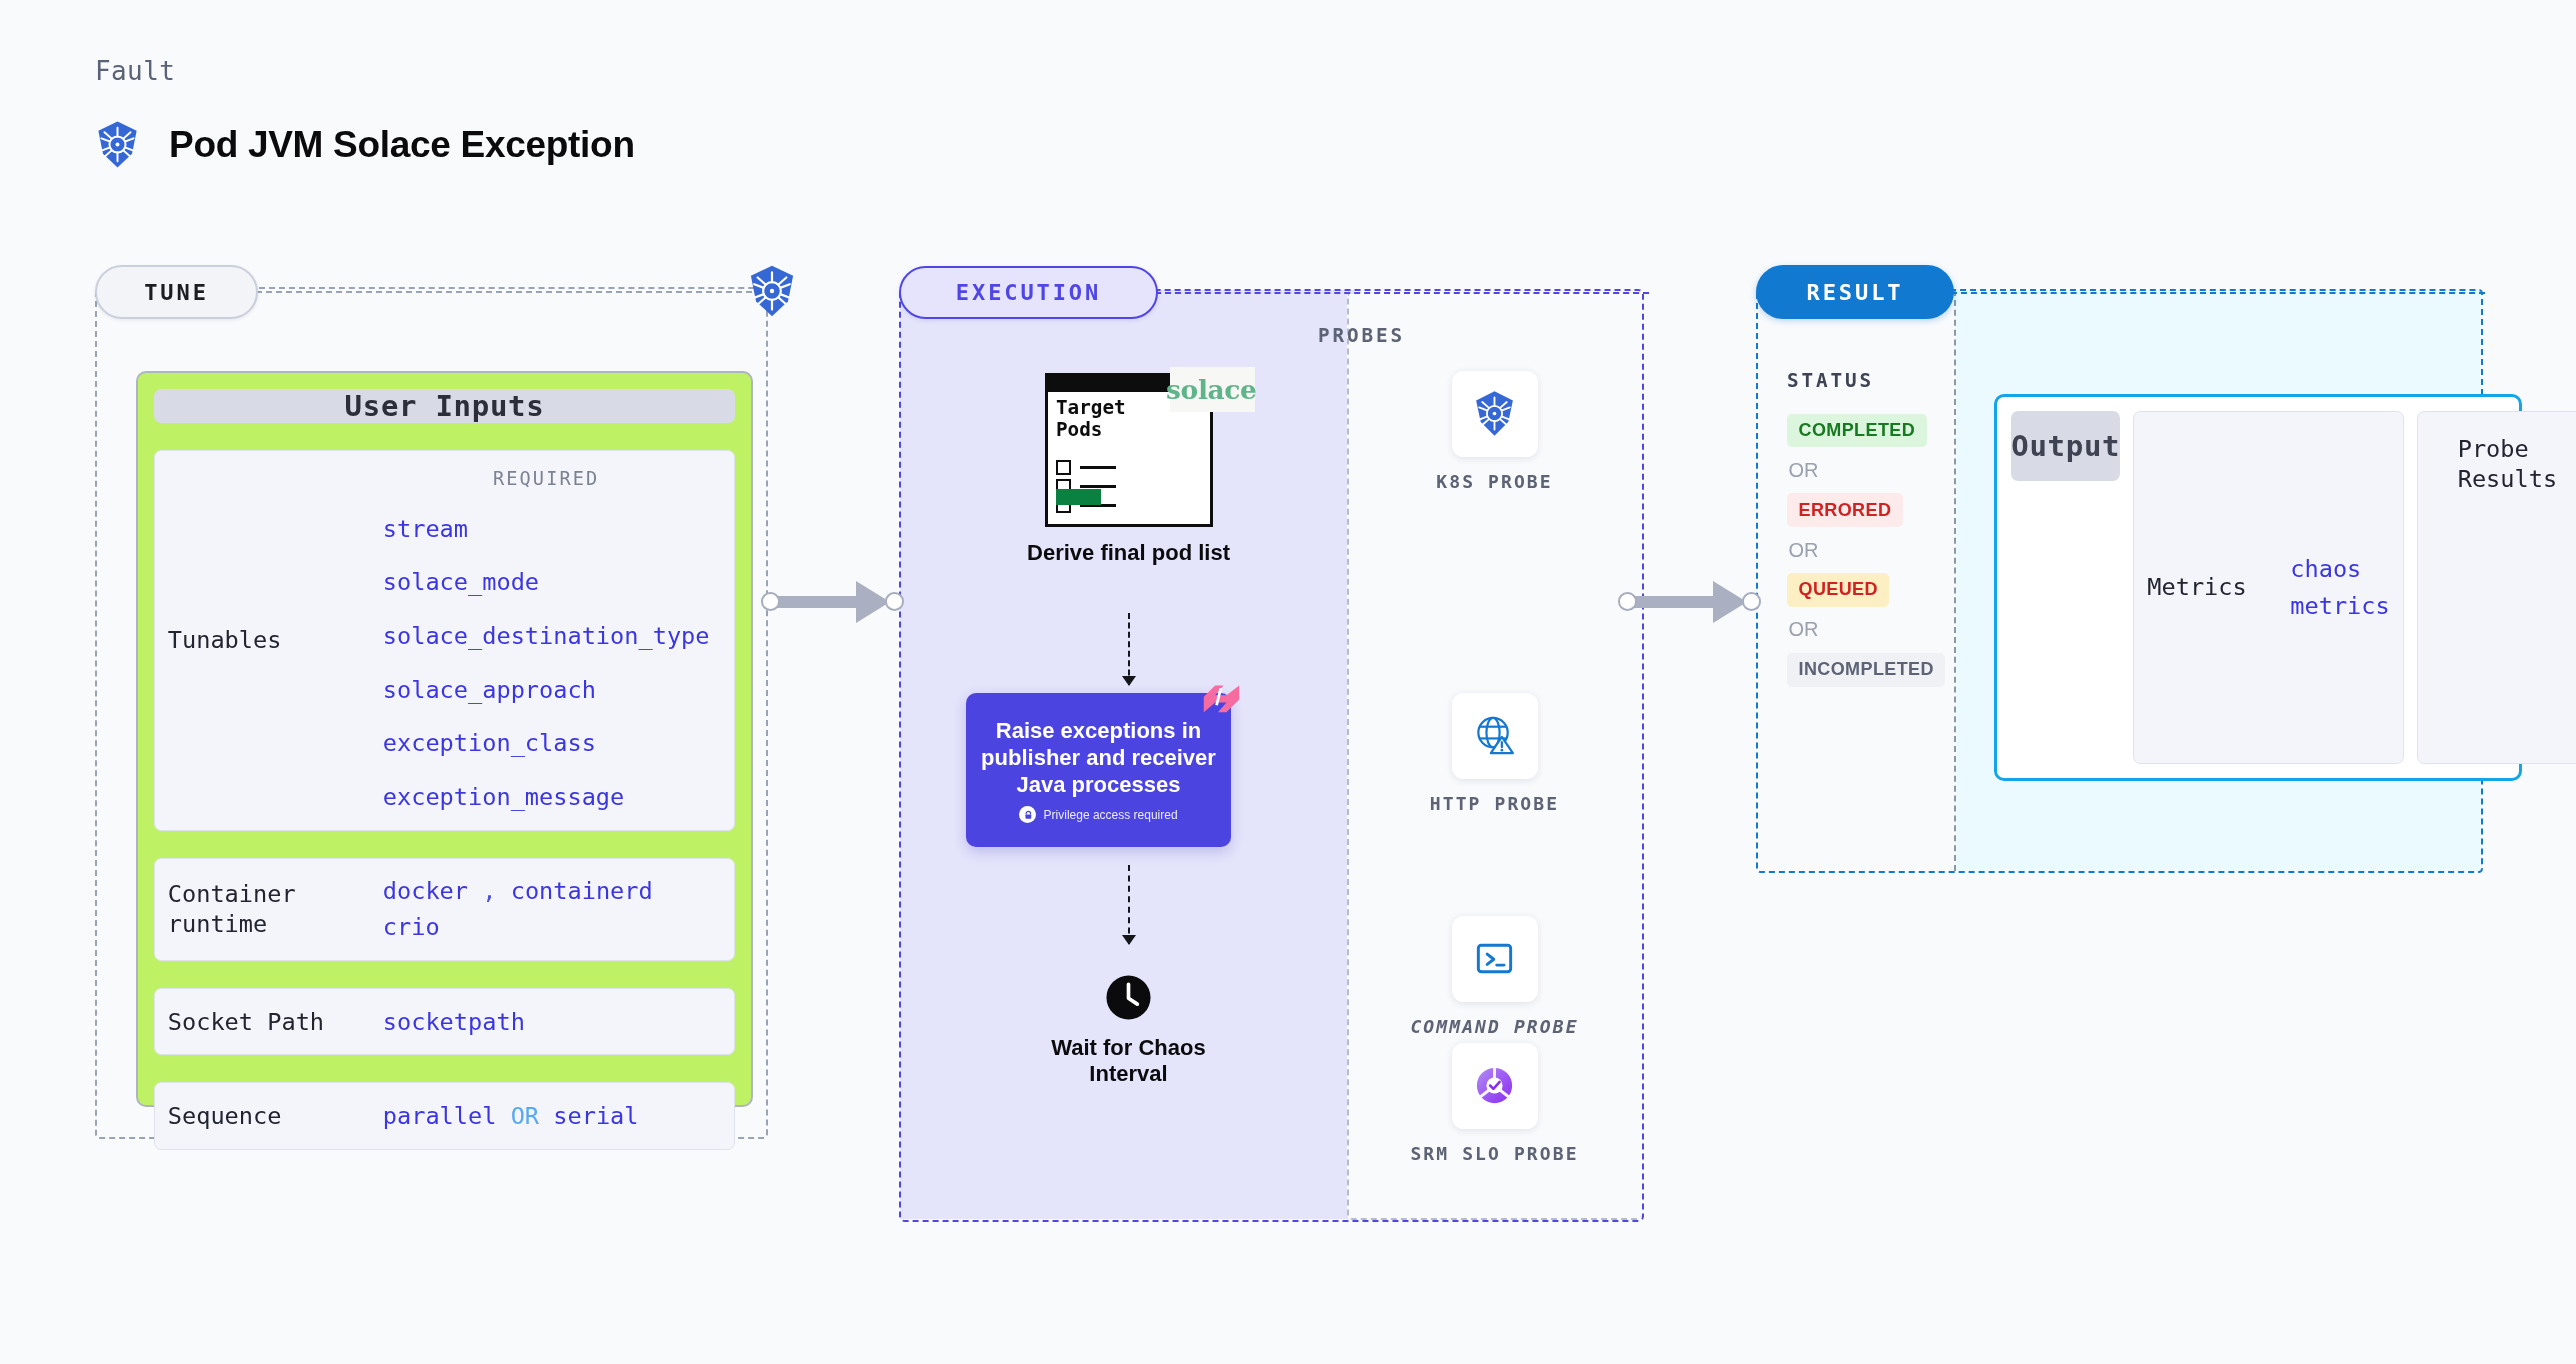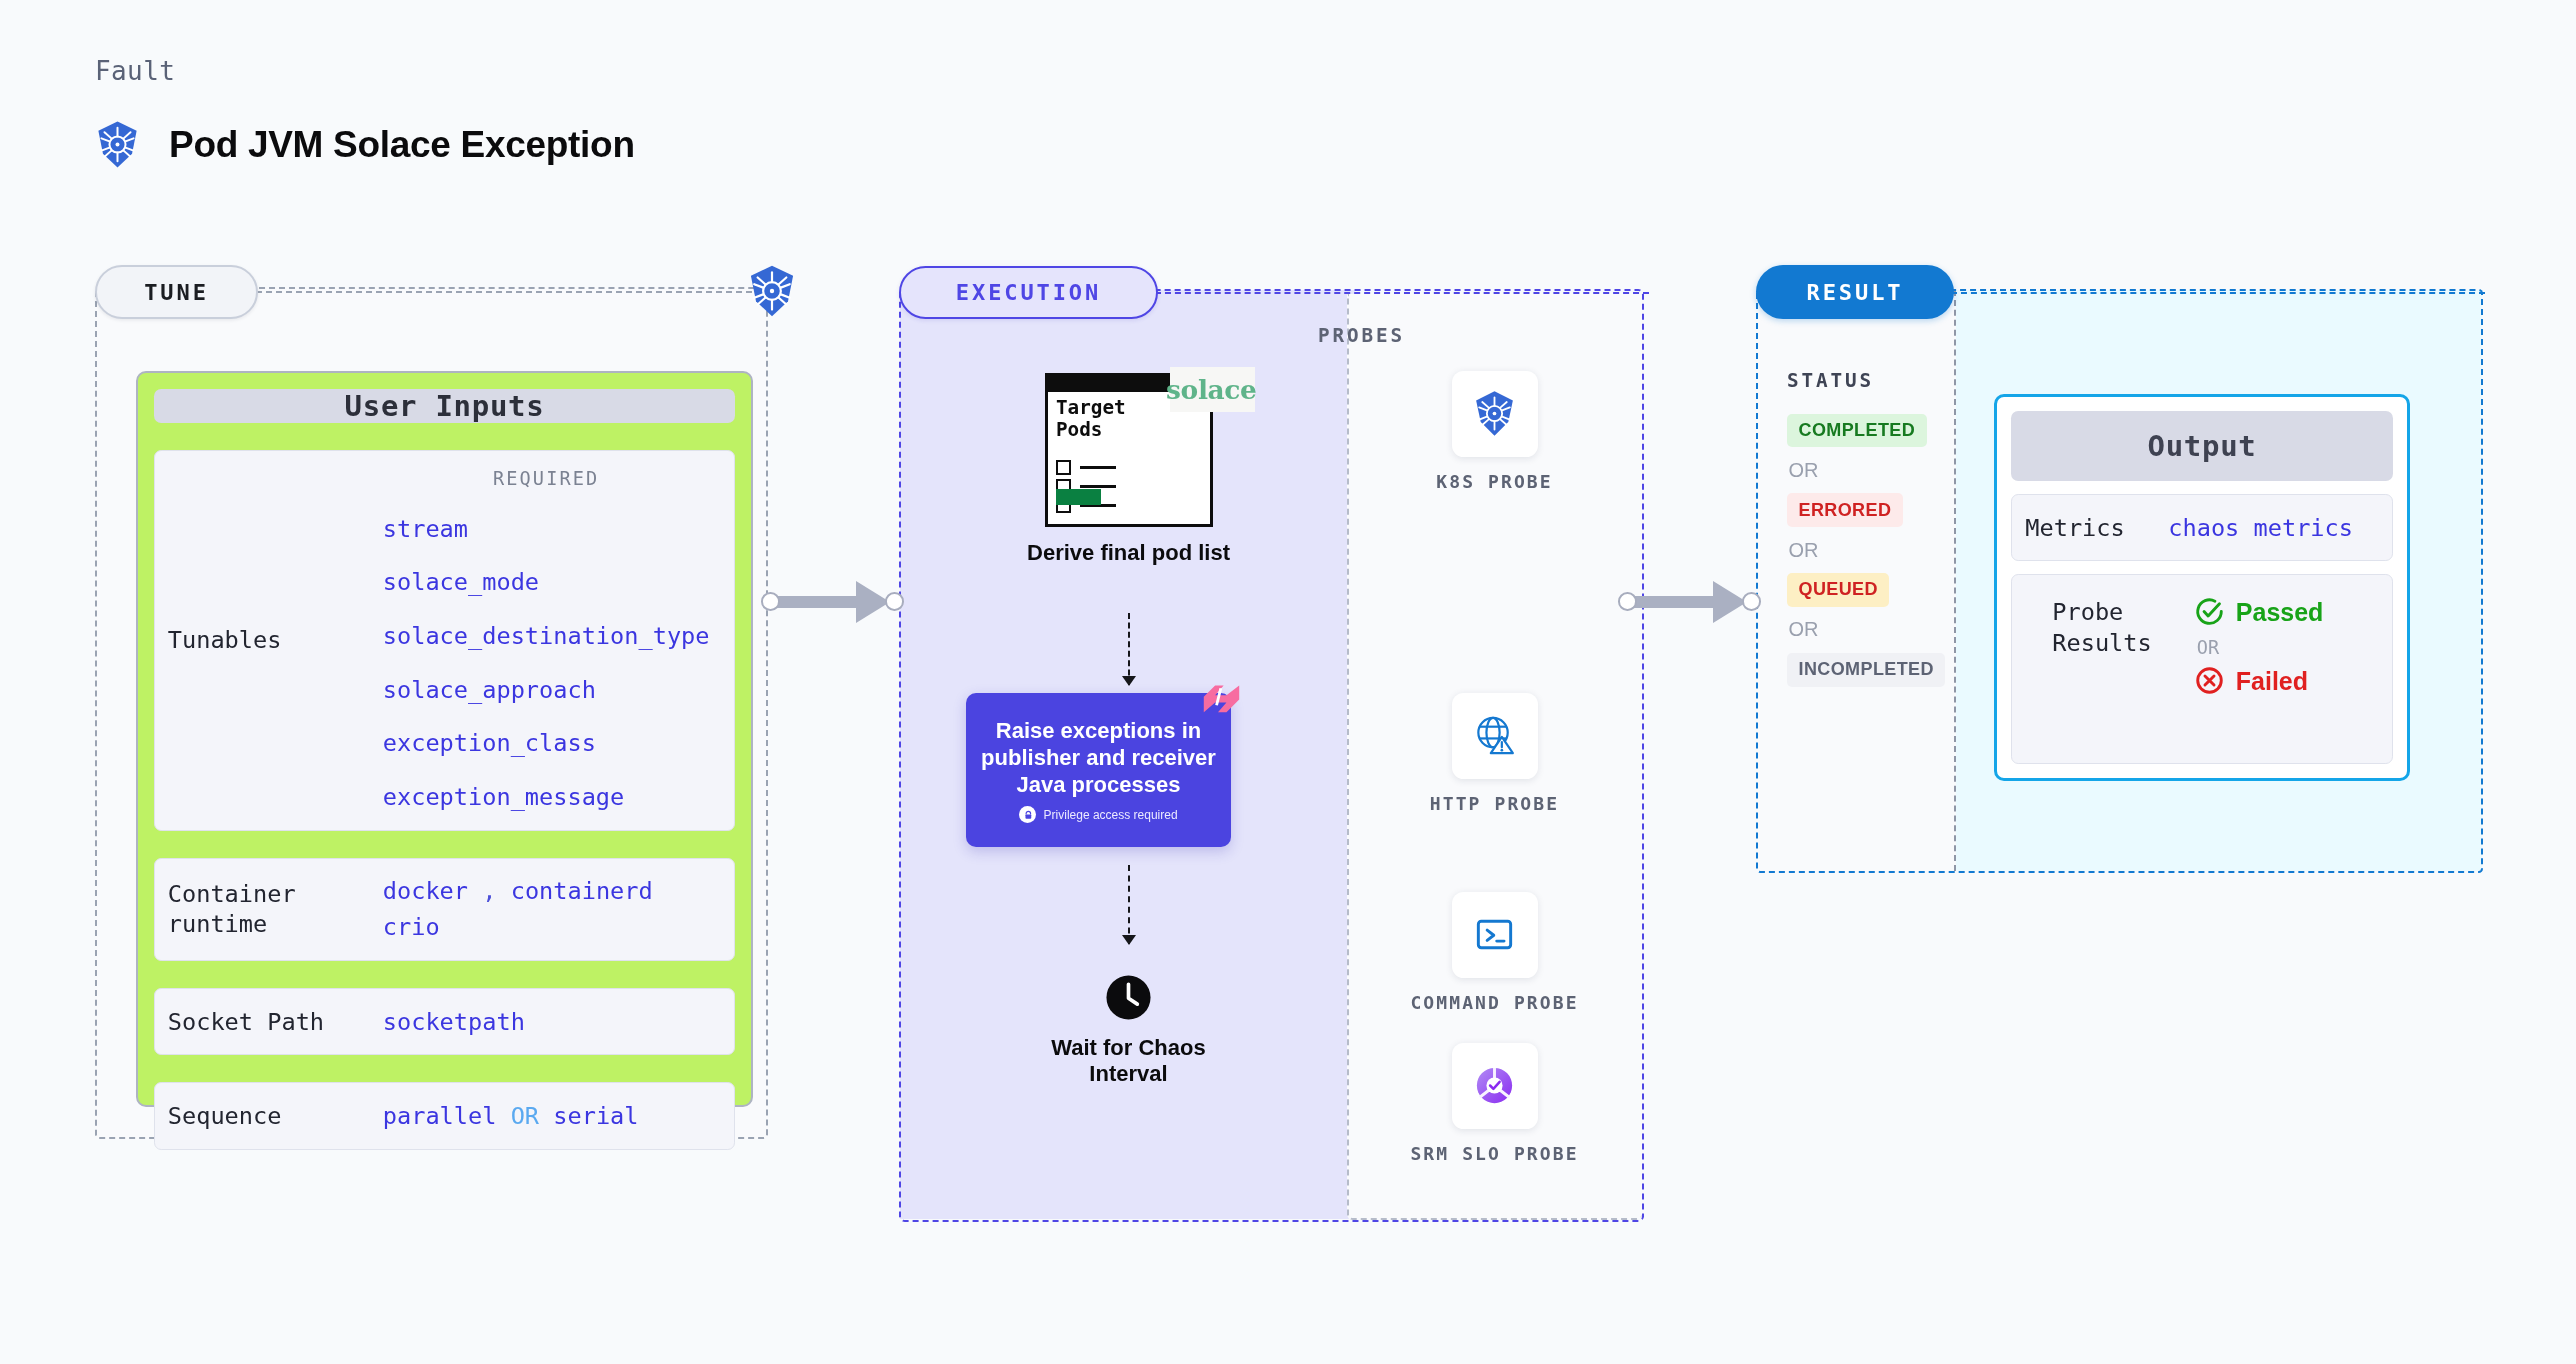--- a/index.html
+++ b/index.html
@@ -230,23 +230,23 @@
   .st-completed { background: #dcf5dd; color: #177a20; }
   .st-errored   { background: #fdeaea; color: #cf2222; }
   .st-queued    { background: #fdefc4; color: #cf2222; }
   .st-incompleted { background: #f0f1f5; color: #5d6374; }
   .status-or {
     font-family: "Liberation Sans", sans-serif; font-size: 20px; color: #9aa0ae;
     margin: 11.5px 0 11.5px 1.4px;
   }
 
   .output-card {
-    position: absolute; left: 1994px; top: 394px; width: 416px; height: 387px;
+    position: absolute; left: 1994px; top: 394px; width: 528px; height: 387px;
     background: #fff; border: 3.6px solid #14a5e8; border-radius: 10px;
-    padding: 14.3px; display: flex; flex-direction: column; gap: 13px;
+    padding: 14.3px; display: flex; flex-direction: row; gap: 13px;
   }
   .output-header {
     height: 70px; background: #d8dae6; border-radius: 7.2px;
     display: flex; align-items: center; justify-content: center;
     font-family: "DejaVu Sans Mono", monospace; font-size: 29px; font-weight: 700;
     color: #3e4251; letter-spacing: 0.7px;
   }
   .probe-res-box { flex: 1 1 auto; align-items: flex-start; padding-top: 21.5px; padding-left: 40px; }
   .pr-key { width: 143px; flex: none; font-family: "DejaVu Sans Mono", monospace; font-size: 23.6px; color: #222530; line-height: 1.3; }
   .pr-val { display: flex; flex-direction: column; gap: 4.3px; }
@@ -476,21 +476,21 @@
           </g>
           <path d="M42 34 L57 56 H27 Z" fill="#fff" stroke="#1478d0" stroke-width="3" stroke-linejoin="round"></path>
           <path d="M42 41 V48" stroke="#1478d0" stroke-width="3" stroke-linecap="round"></path>
           <circle cx="42" cy="52" r="1.8" fill="#1478d0"></circle>
         </svg>
       </span>
     </div>
     <div class="probe-label">HTTP PROBE</div>
   </div>
 
-  <div class="probe-item" style="top:892px;">
+  <div class="probe-item" style="top:916px;font-style:italic;">
     <div class="probe-tile">
       <span>
         <svg viewBox="0 0 64 64" width="47" height="47">
           <rect x="10" y="14" width="44" height="36" rx="4" fill="none" stroke="#1478d0" stroke-width="4"></rect>
           <path d="M22 26 L31 33 L22 40" fill="none" stroke="#1478d0" stroke-width="4" stroke-linecap="round" stroke-linejoin="round"></path>
           <path d="M35 41 H45" stroke="#1478d0" stroke-width="4" stroke-linecap="round"></path>
         </svg>
       </span>
     </div>
     <div class="probe-label">COMMAND PROBE</div>

